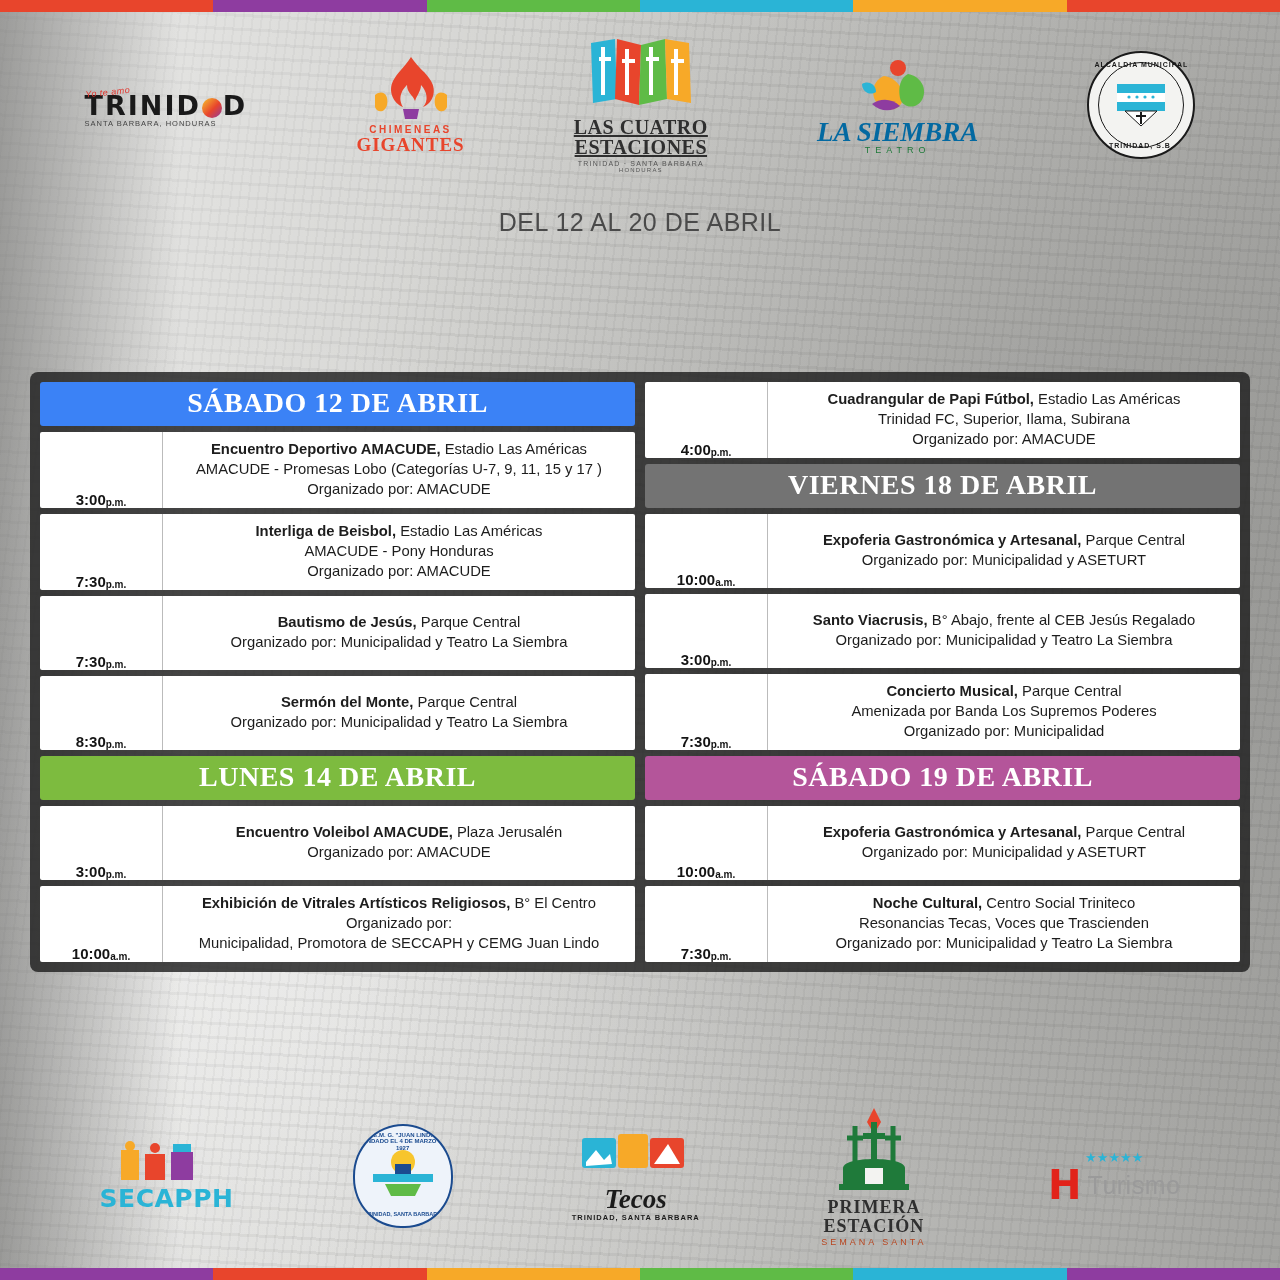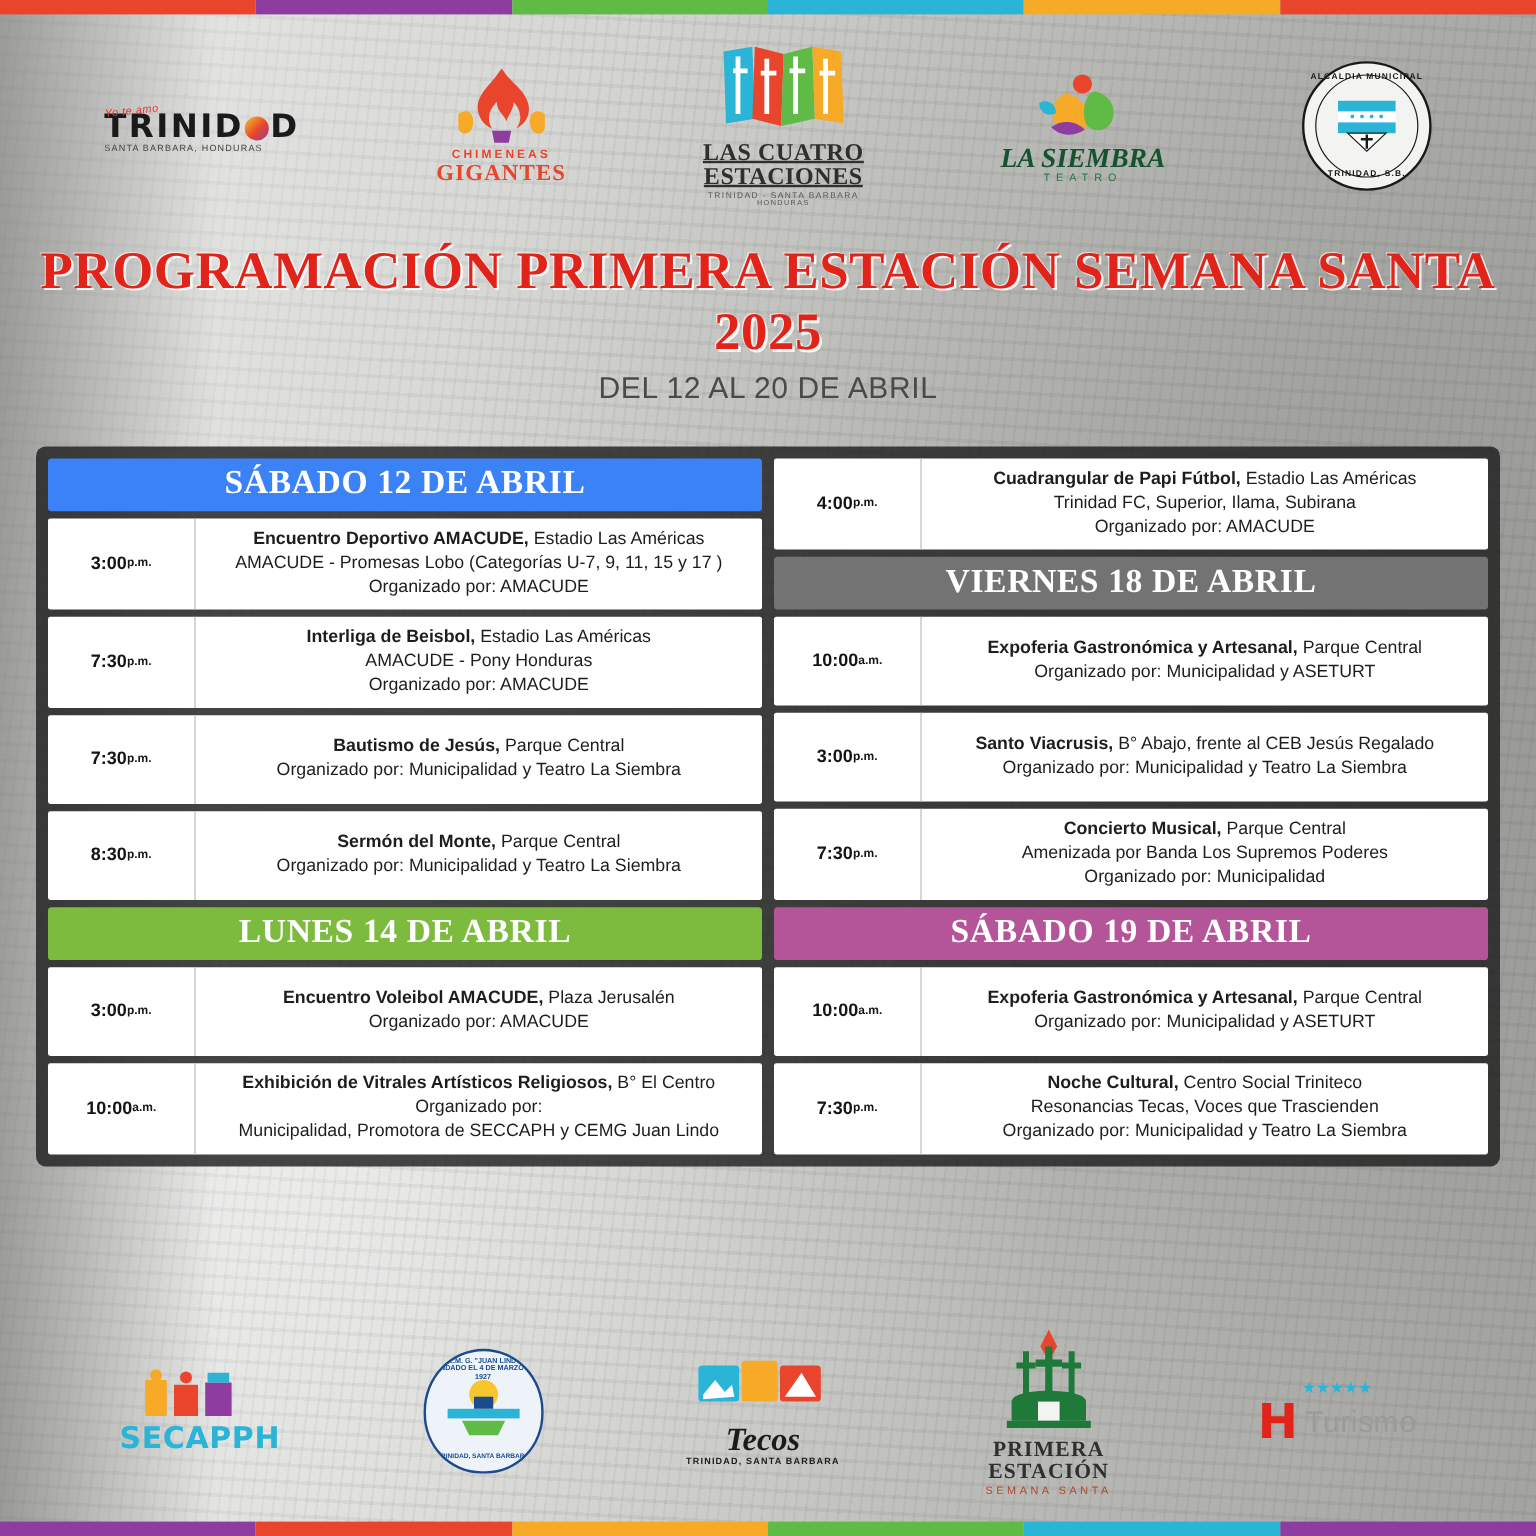--- a/index.html
+++ b/index.html
@@ -90,21 +90,21 @@
   .logo-chim .t2 { font-size: 19px; color: #e8452c; letter-spacing: 1px; font-weight: bold; font-family: "Liberation Serif", serif; }
 
   
   .logo-cuatro .art { width: 120px; height: 78px; margin: 0 auto 2px; }
   .logo-cuatro .t1 { font-family: "Liberation Serif", serif; font-weight: bold; font-size: 20px; color: #2f2f2f; line-height: 1.0; letter-spacing: .5px; text-decoration: underline; }
   .logo-cuatro .t2 { font-size: 7px; color: #555; letter-spacing: 1.2px; margin-top: 3px; }
   .logo-cuatro .t3 { font-size: 6px; color: #555; letter-spacing: 1.2px; }
 
   
   .logo-siembra .art { width: 88px; height: 62px; margin: 0 auto 2px; }
-  .logo-siembra .t1 { font-family: "Liberation Serif", serif; font-style: italic; font-weight: bold; font-size: 23px; color: #14532d; }
+  .logo-siembra .t1 { font-family: "Liberation Serif", serif; font-style: italic; font-weight: bold; font-size: 27px; color: #0369a1; }
   .logo-siembra .t2 { font-size: 9px; color: #1f7a3a; letter-spacing: 5px; }
 
   
   .logo-alcaldia .seal {
     width: 104px; height: 104px; border-radius: 50%;
     border: 2px solid #1a1a1a; margin: 0 auto; position: relative;
     background: #f3f3f1;
   }
   .logo-alcaldia .seal .inner {
     position: absolute; inset: 9px; border-radius: 50%; border: 1.5px solid #1a1a1a;
@@ -174,21 +174,21 @@
     background: #ffffff;
     display: flex;
     align-items: stretch;
     border-radius: 2px;
     min-height: 74px;
   }
   .event-time {
     width: 122px;
     flex: 0 0 122px;
     display: flex;
-    align-items: center;
+    align-items: flex-end;
     justify-content: center;
     font-size: 15px;
     font-weight: bold;
     color: #141414;
     border-right: 1px solid #bbb;
     white-space: nowrap;
   }
   .event-time .ampm { font-size: 10px; font-weight: bold; }
   .event-body {
     flex: 1 1 auto;
@@ -339,24 +339,20 @@
             <circle cx="40" cy="17" r="1.6" fill="#2ab4d6"></circle>
         </svg>
       </div>
       <div class="arc-bot">TRINIDAD, S.B.</div>
     </div>
   </div>
 
 </div>
 
 <div class="title-block">
-  <h1 class="title-main">
-    <span class="l">PROGRAMACIÓN PRIMERA ESTACIÓN</span>
-    <span class="l">SEMANA SANTA 2025</span>
-  </h1>
   <div class="title-sub">DEL 12 AL 20 DE ABRIL</div>
 </div>
 
 <div class="panel">
   <div class="col" id="col-left">
       <div class="day-header" style="background: #3b82f6;">SÁBADO 12 DE ABRIL</div>
       <div class="event-row">
         <div class="event-time">
           <span>3:00</span>
           <span class="ampm">p.m.</span>

